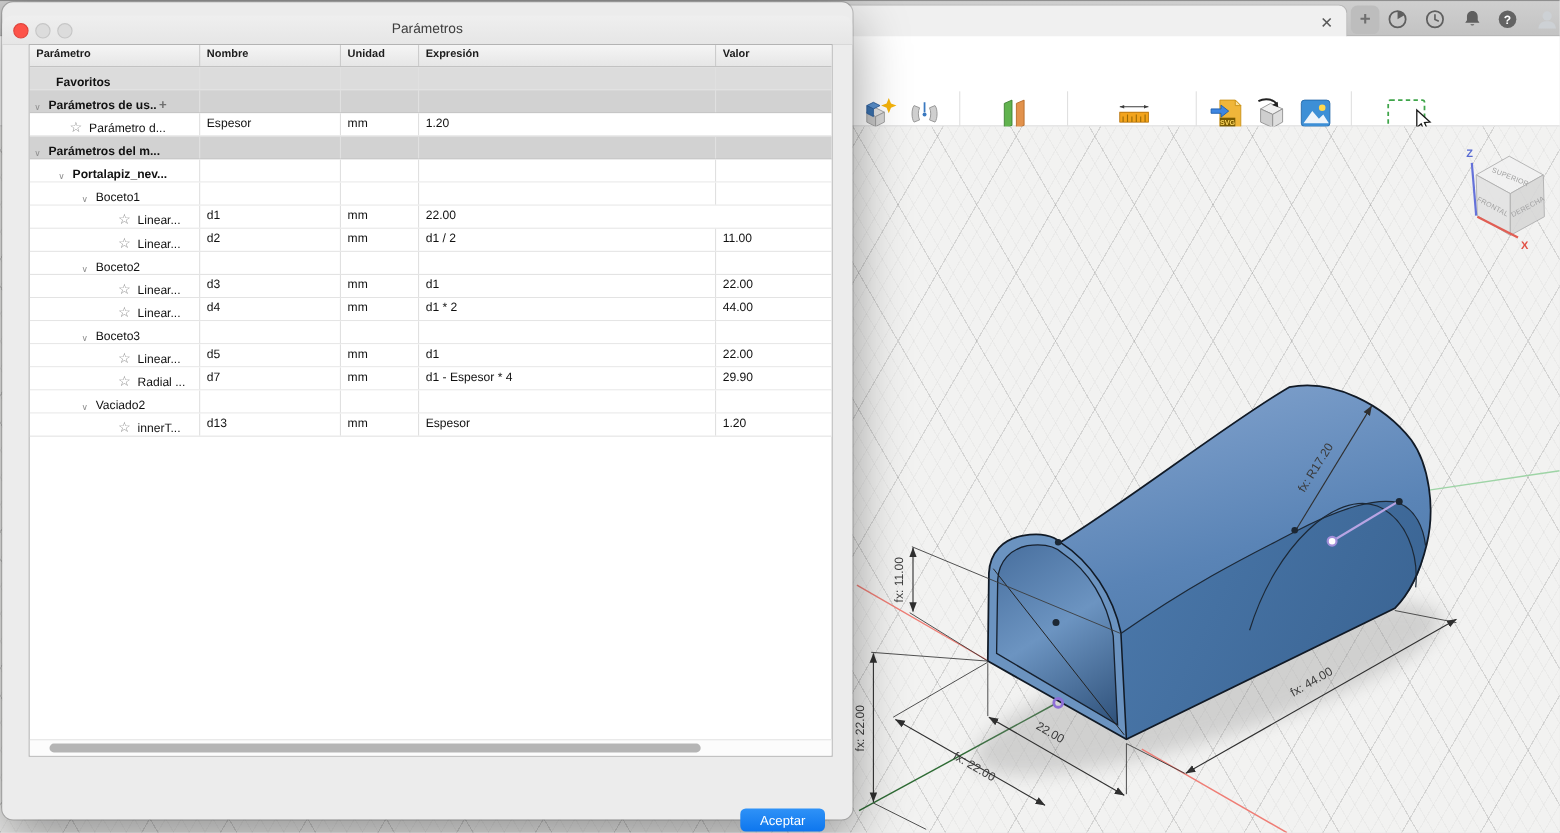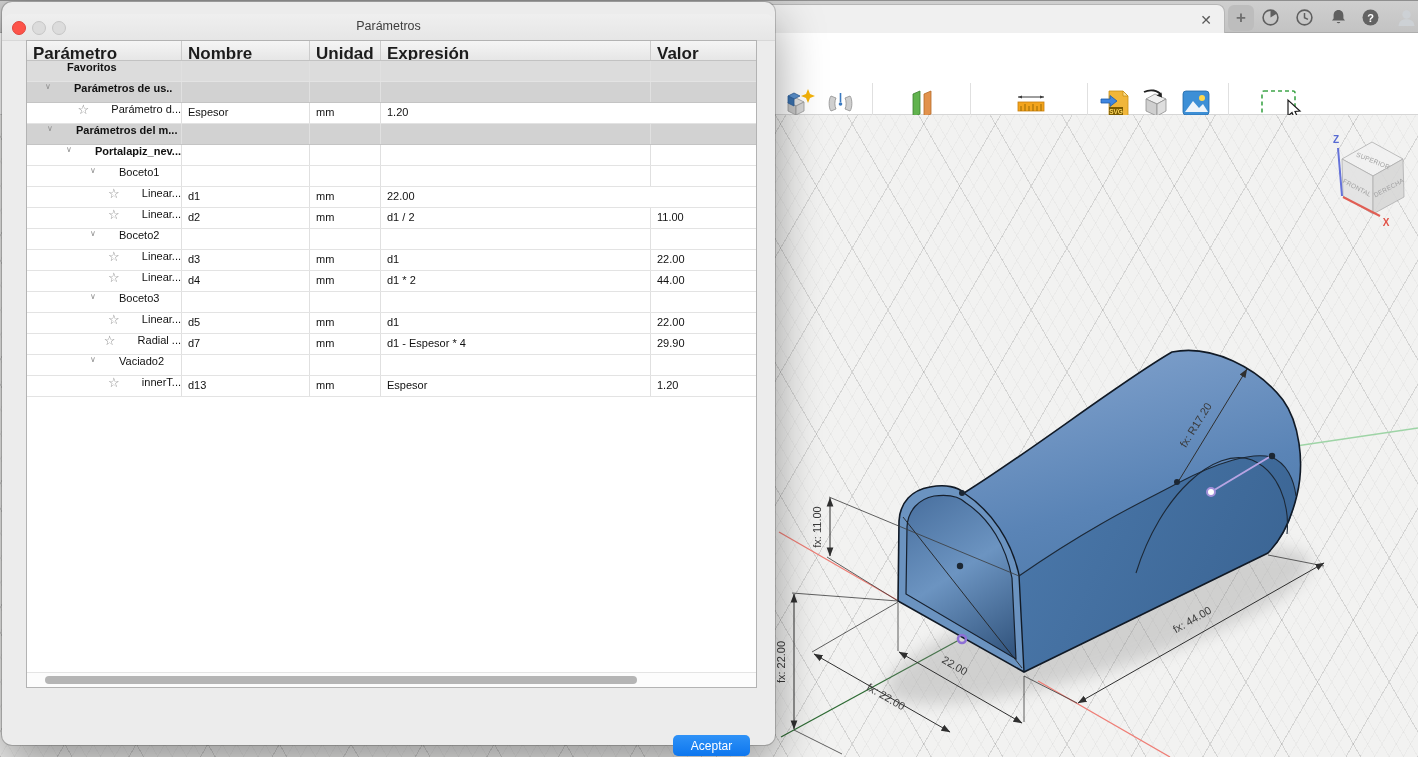--- a/index.html
+++ b/index.html
@@ -44,30 +44,30 @@
             border-radius:10px 10px 0 0;background:linear-gradient(#efefef,#e6e6e6);margin-top:12px;}
   .traffic{position:absolute;top:7px;width:12px;height:12px;border-radius:50%;}
   .t-red{left:10px;background:#fd5349;border:.5px solid #e0443c;}
   .t-dim1{left:30px;background:#dcdcdc;border:.5px solid #c6c6c6;}
   .t-dim2{left:50px;background:#dcdcdc;border:.5px solid #c6c6c6;}
   .dlg-title{position:absolute;left:0;right:0;top:5px;text-align:center;font-size:12.5px;color:#3d3d3d;}
   .ptable{position:absolute;left:24px;top:38px;width:731px;height:648px;background:#ffffff;
           border:1px solid #b3b3b3;box-sizing:border-box;overflow:hidden;}
   .thead{display:grid;grid-template-columns:155px 128px 71px 270px 1fr;height:19px;
          background:linear-gradient(#f5f5f5,#e6e6e6);border-bottom:1px solid #c2c2c2;
-         font-weight:bold;font-size:17px;color:#1c1c1c;}
+         font-weight:bold;font-size:10px;color:#1c1c1c;}
   .thead>div{padding:3px 0 0 6px;border-right:1px solid #cccccc;box-sizing:border-box;
              white-space:nowrap;overflow:hidden;}
   .thead>div:last-child{border-right:none;}
   .t-row{display:grid;grid-template-columns:155px 128px 71px 270px 1fr;height:20px;
          font-size:11px;color:#111;border-bottom:1px solid #e3e3e3;background:#fff;}
   .t-row>div{border-right:1px solid #e0e0e0;box-sizing:border-box;padding-top:3px;
              white-space:nowrap;overflow:hidden;}
   .t-row>div:last-child{border-right:none;}
-  .t-row .c1{display:flex;align-items:flex-start;padding-top:0;gap:16px;}
+  .t-row .c1{display:flex;align-items:flex-end;padding-top:0;}
   .t-row .cv{padding-left:6px;}
   .bg-fav{background:#dcdcdc;}
   .bg-grp{background:#d2d2d2;border-bottom:1px solid #c4c4c4;}
   .bold{font-weight:bold;}
   .sp{display:inline-block;height:1px;}
   .chev{color:#8f8f8f;font-size:8px;width:10px;text-align:center;flex:none;}
   .star{color:#8a8a8a;font-size:13px;width:14px;text-align:center;flex:none;line-height:14px;}
   .plus{color:#6f6f6f;font-size:12px;font-weight:bold;margin-left:2px;}
   .rlabel{margin-left:5px;}
   .hscroll-track{position:absolute;left:0;right:0;bottom:0;height:14px;background:#fcfcfc;

